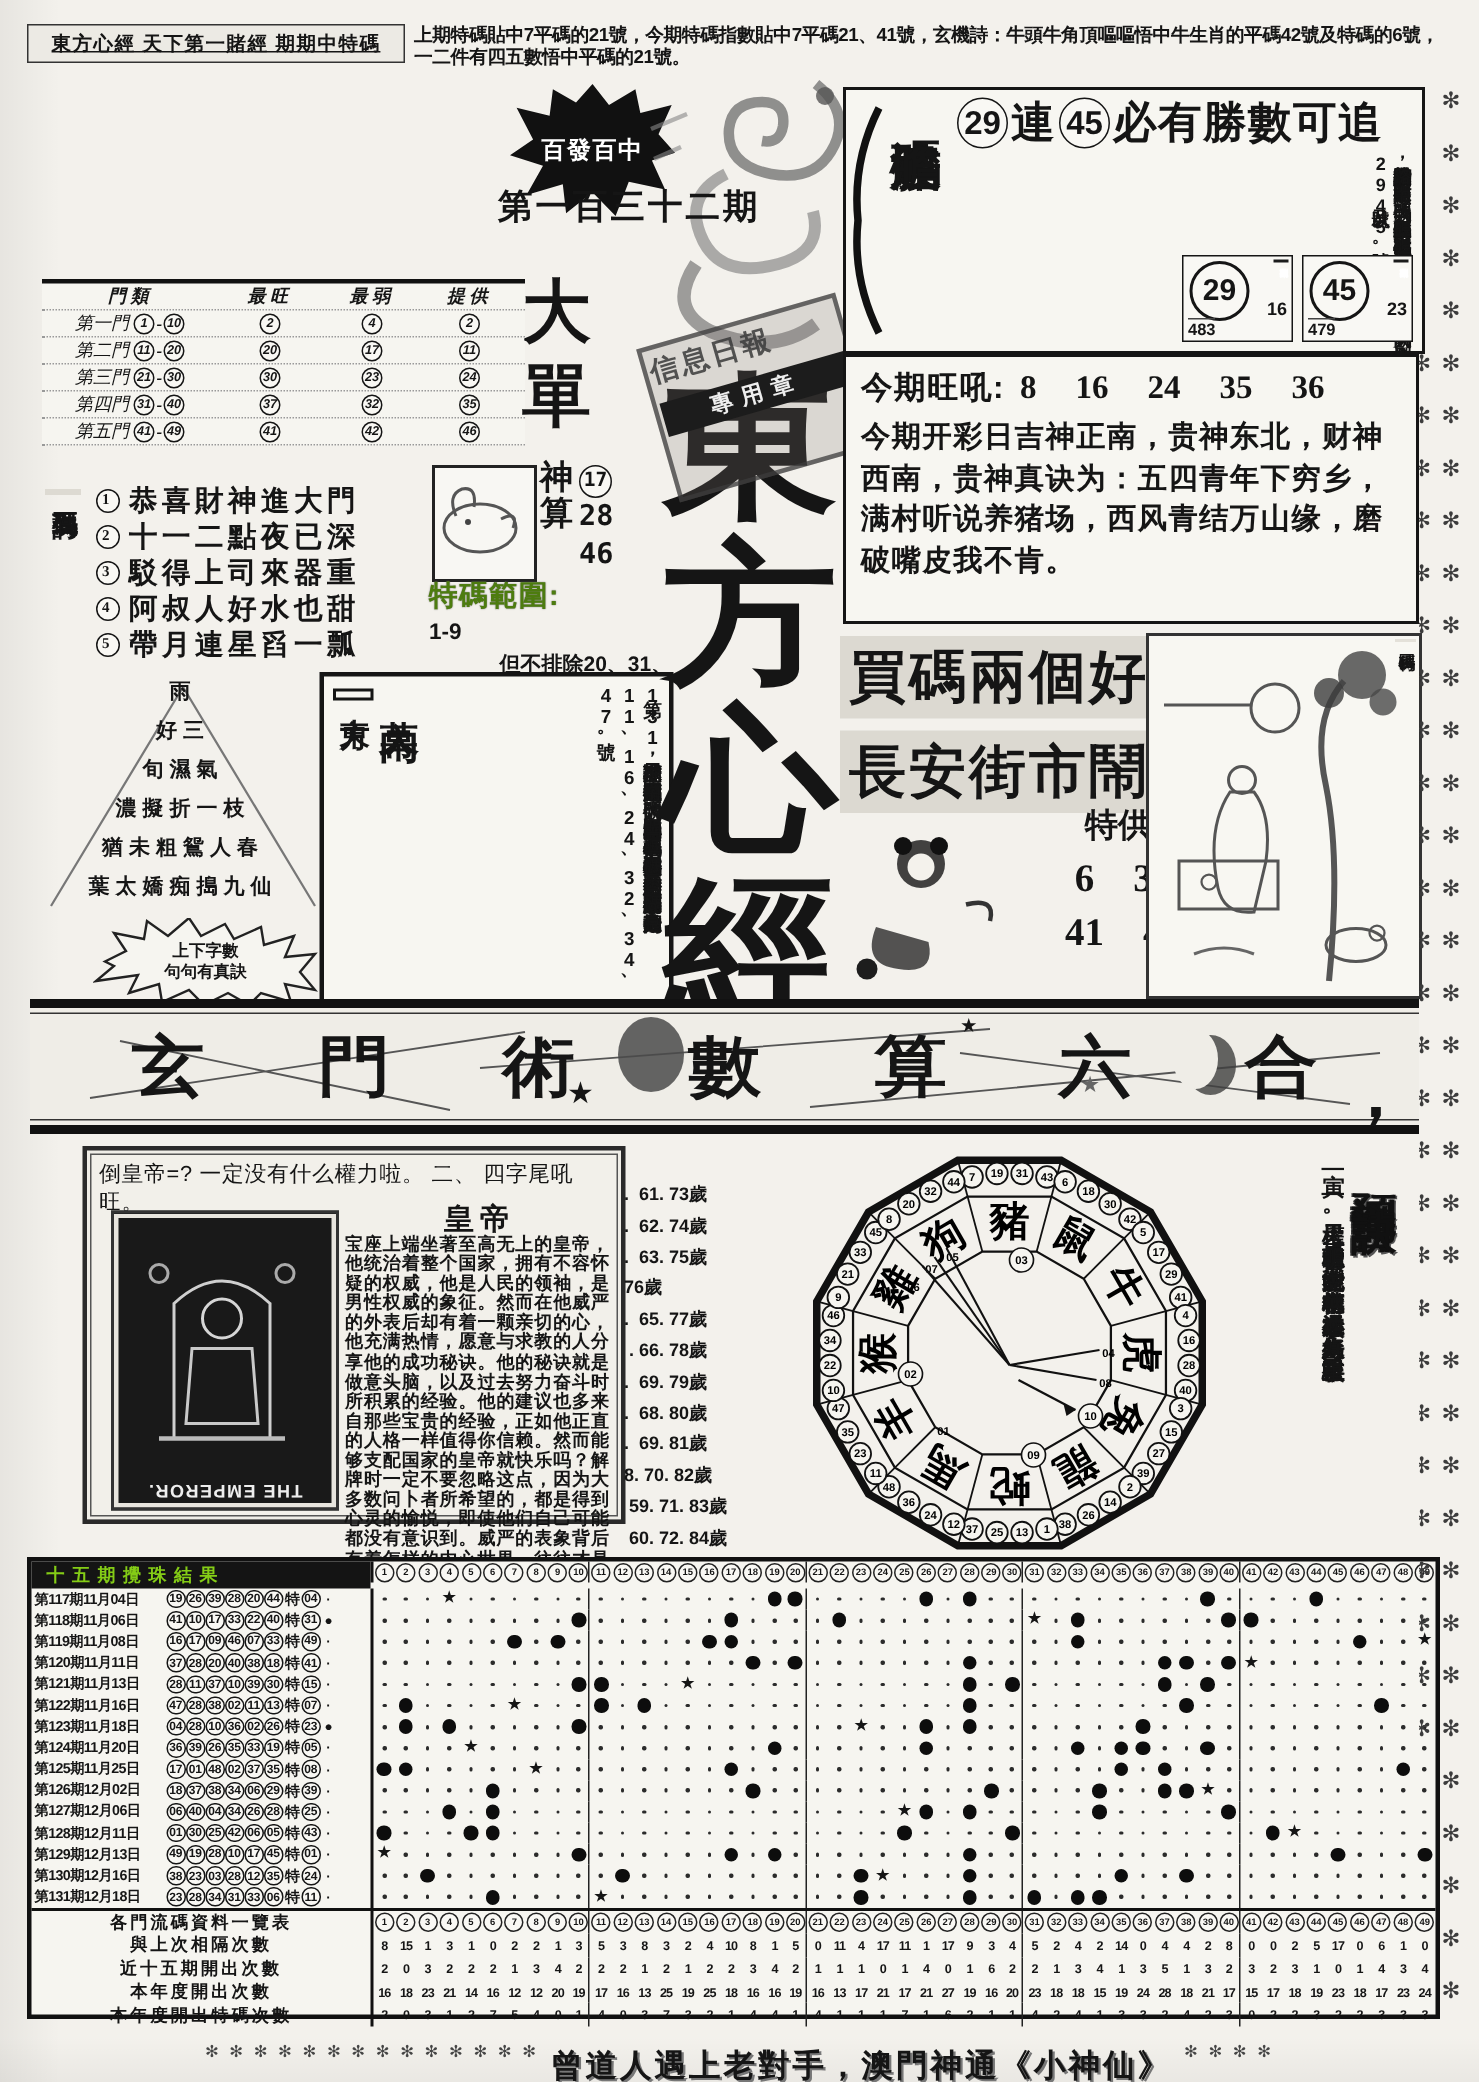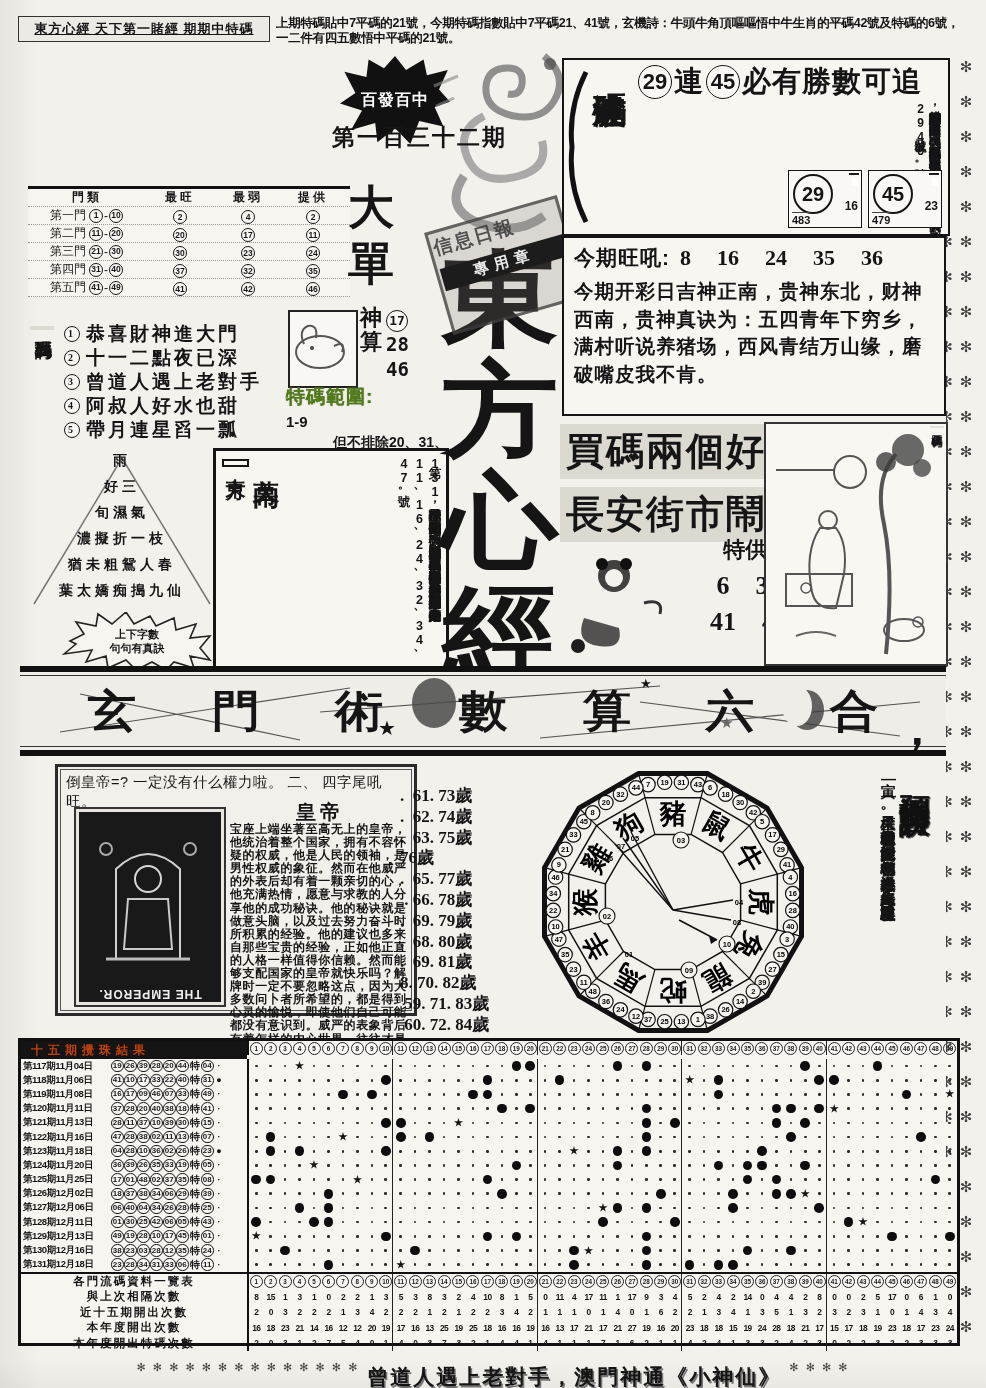--- a/index.html
+++ b/index.html
@@ -13,21 +13,21 @@
   .circ{display:inline-flex;align-items:center;justify-content:center;border:1.2px solid #151515;
         border-radius:50%;line-height:1;box-sizing:border-box;background:#f9f8f4;}
   
   #mast-left{left:18px;top:16px;width:250px;height:24px;border:1px solid #333;font-size:13px;
         font-weight:bold;display:flex;align-items:center;justify-content:center;
         text-decoration:underline;letter-spacing:1px;background:#eceae4;}
   #mast-right{left:276px;top:16px;width:692px;font-size:12.5px;font-weight:900;line-height:15px;
         letter-spacing:-0.3px;}
   
   #gate{left:28px;top:186px;width:322px;border-top:3px solid #111;font-size:12px;background:#f6f5f0;}
-  .gt-head,.gt-row{display:flex;align-items:flex-end;height:17px;border-bottom:1px dotted #999;}
+  .gt-head,.gt-row{display:flex;align-items:center;height:17px;border-bottom:1px dotted #999;font-style:italic;}
   .gt-head span,.gt-row span{display:flex;align-items:center;justify-content:center;}
   .gt-c1{width:118px;}.gt-c2{width:68px;}.gt-c3{width:68px;}.gt-c4{width:62px;}
   .gt-head{font-weight:bold;letter-spacing:3px;}
   .gt-row .circ{width:14px;height:14px;font-size:8.5px;font-weight:bold;margin:0 1px;}
   #slogan{left:90px;top:280px;font-size:30px;font-weight:900;letter-spacing:5px;
         font-family:"Liberation Serif",serif;}
   
   #poem{left:30px;top:322px;width:258px;}
   #poem-label{position:absolute;left:0;top:4px;width:22px;font-size:17px;font-weight:900;
         line-height:20px;background:#dddad2;padding:2px 1px;}
@@ -132,34 +132,34 @@
         box-sizing:border-box;}
   #emp-header{font-size:14.5px;font-weight:400;letter-spacing:0.5px;}
   #emp-card{position:absolute;left:16px;top:40px;width:148px;height:196px;background:#191919;
         border:2px solid #333;box-shadow:inset 0 0 0 3px #e8e5de;}
   #emp-card-label{position:absolute;left:0;right:0;bottom:4px;transform:rotate(180deg);
         color:#eee;font-size:12px;font-weight:bold;text-align:center;letter-spacing:1px;}
   #emp-title{position:absolute;left:238px;top:32px;font-size:20px;font-weight:900;letter-spacing:4px;}
   #emp-body{position:absolute;left:172px;right:8px;top:56px;bottom:8px;font-size:12px;
         line-height:13.1px;font-weight:bold;text-align:justify;}
   
-  #ages{left:400px;top:786px;width:186px;font-size:17px;font-weight:bold;line-height:20.8px;
-        white-space:pre;font-family:Liberation Serif, serif;}
+  #ages{left:416px;top:786px;width:186px;font-size:12px;font-weight:bold;line-height:20.8px;
+        white-space:pre;font-family:Liberation Sans, sans-serif;}
   
   #zodiac{left:500px;top:764px;}
   
   #fortune-title{left:898px;top:772px;height:270px;font-size:30px;font-weight:900;line-height:34px;
         letter-spacing:2px;color:#111;text-shadow:1px 1px 0 #555,-1px 0 0 #333;}
   #fortune-body{left:842px;top:770px;height:272px;width:56px;font-size:15px;font-weight:bold;
         line-height:19px;}
   
   #bottom{left:18px;top:1038px;width:942px;height:308px;border:3px solid #111;background:#f6f5f0;
         box-sizing:border-box;display:flex;flex-direction:column;}
   #bt-top{display:flex;flex:none;height:18px;}
-  #res-title{width:226px;background:#141414;color:#c2410c;font-size:12px;font-weight:bold;
+  #res-title{width:226px;background:#141414;color:#84cc16;font-size:12px;font-weight:bold;
         letter-spacing:5px;display:flex;align-items:center;padding-left:10px;box-sizing:border-box;}
   #grid-h1{flex:1;border-left:2px solid #111;}
   #bt-mid{display:flex;flex:1;}
   #res-rows{width:226px;flex:none;}
   .res-row{height:14.2px;display:flex;align-items:center;font-size:9.5px;font-weight:bold;
         padding-left:2px;box-sizing:border-box;}
   .res-issue{width:88px;letter-spacing:-0.4px;flex:none;}
   .res-row .circ{width:12.5px;height:12.5px;font-size:8px;font-weight:bold;margin-right:0.5px;flex:none;}
   .res-te{font-size:10px;font-weight:900;margin:0 1px;flex:none;}
   .res-marker{width:10px;text-align:center;font-size:9px;flex:none;}
@@ -280,21 +280,21 @@
         <div class="poem-line">
           <span class="circ ">1</span>
           <span>恭喜財神進大門</span>
         </div>
         <div class="poem-line">
           <span class="circ ">2</span>
           <span>十一二點夜已深</span>
         </div>
         <div class="poem-line">
           <span class="circ ">3</span>
-          <span>曾道人遇上老對手</span>
+          <span>駁得上司來器重</span>
         </div>
         <div class="poem-line">
           <span class="circ ">4</span>
           <span>阿叔人好水也甜</span>
         </div>
         <div class="poem-line">
           <span class="circ ">5</span>
           <span>帶月連星舀一瓢</span>
         </div>
       </div>

